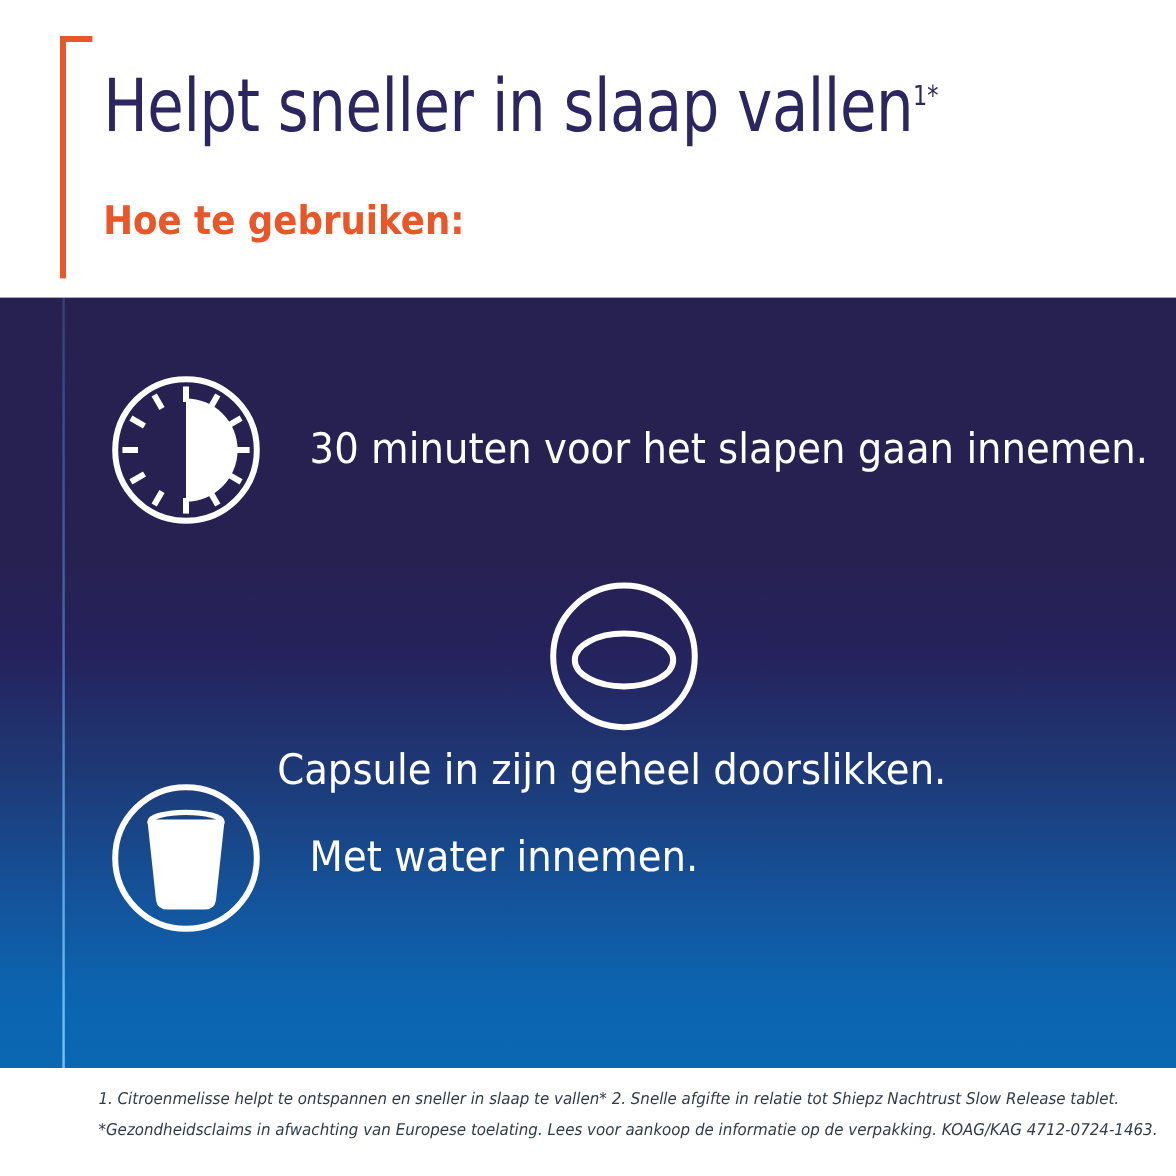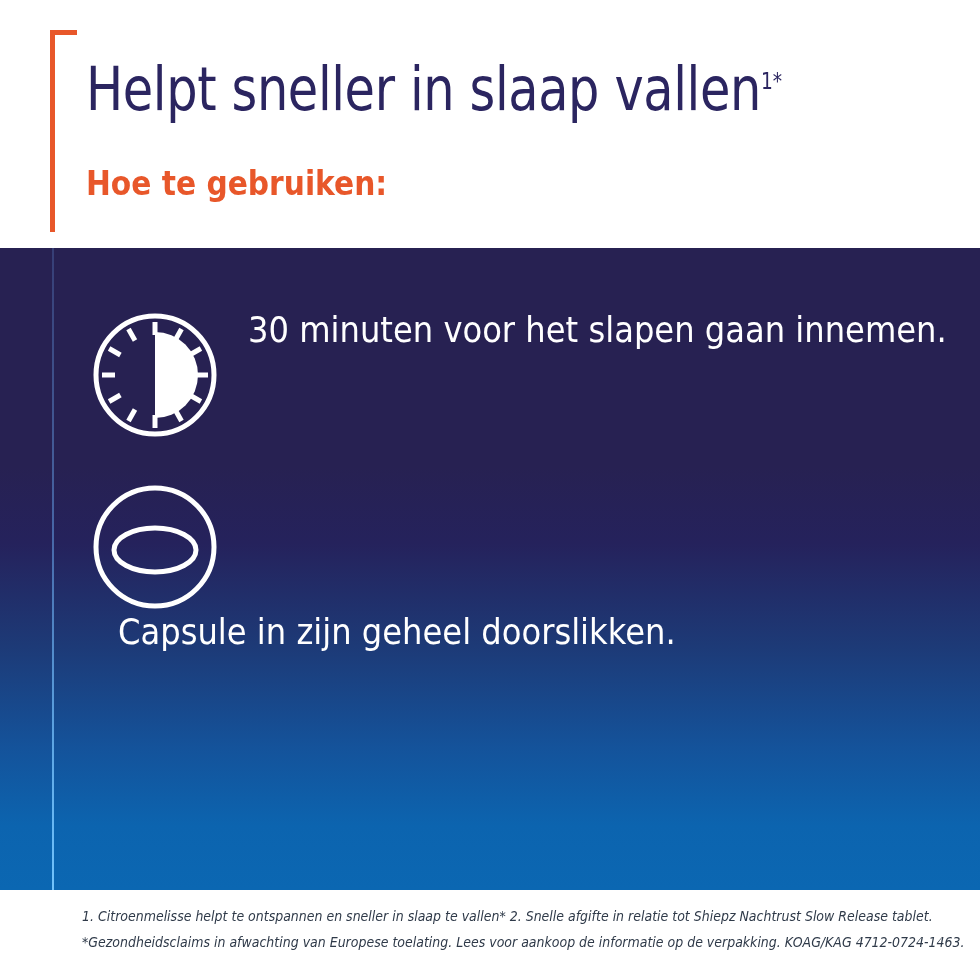--- a/index.html
+++ b/index.html
@@ -117,20 +117,22 @@
     width: 980px;
     height: 642px;
   }
 
   .row {
     position: absolute;
     left: 90px;
     width: 860px;
     height: 130px;
     display: flex;
+    align-items: center;
+    gap: 10px;
   }
   .row-0 { top: 62px; }
   .row-1 { top: 234px; flex-direction: column; }
   .row-2 { top: 402px; }
 
   .icon-wrap {
     width: 130px;
     height: 130px;
     flex: 0 0 130px;
   }
@@ -219,20 +221,33 @@
       <div class="row row-1">
         <div class="icon-wrap">
           <svg viewBox="0 0 130 130" xmlns="http://www.w3.org/2000/svg">
             <circle cx="65" cy="65" r="59" fill="none" stroke="#ffffff" stroke-width="5"></circle>
             <ellipse cx="65" cy="68" rx="41" ry="22" fill="none" stroke="#ffffff" stroke-width="5"></ellipse>
           </svg>
         </div>
         <div class="row-text">Capsule in zijn geheel doorslikken.</div>
       </div>
 
+      <div class="row row-2">
+        <div class="icon-wrap">
+          <svg viewBox="0 0 130 130" xmlns="http://www.w3.org/2000/svg">
+            <circle cx="65" cy="65" r="59" fill="none" stroke="#ffffff" stroke-width="5"></circle>
+            <path d="M35 35 L42 100 Q43 106 50 106 L80 106 Q87 106 88 100 L95 35 Z" fill="#ffffff" stroke="#ffffff" stroke-width="4" stroke-linejoin="round"></path>
+            <ellipse cx="65" cy="35" rx="30" ry="8" fill="none" stroke="#ffffff" stroke-width="4.5"></ellipse>
+            <ellipse cx="65" cy="35" rx="30" ry="8" fill="#0d3a74" fill-opacity="0.0"></ellipse>
+            <path d="M37 42 L43.5 100 Q44.5 104 50 104 L80 104 Q85.5 104 86.5 100 L93 42
+                     A28 7 0 0 1 37 42 Z" fill="none" stroke="#ffffff" stroke-width="0"></path>
+          </svg>
+        </div>
+        <div class="row-text">Met water innemen.</div>
+      </div>
 
     </div>
   </div>
 
   <div class="footer">
     <div class="footer-line footer-line-1">1. Citroenmelisse helpt te ontspannen en sneller in slaap te vallen* 2. Snelle afgifte in relatie tot Shiepz Nachtrust Slow Release tablet.</div>
     <div class="footer-line footer-line-2">*Gezondheidsclaims in afwachting van Europese toelating. Lees voor aankoop de informatie op de verpakking. KOAG/KAG 4712-0724-1463.</div>
   </div>
 
 </div>

